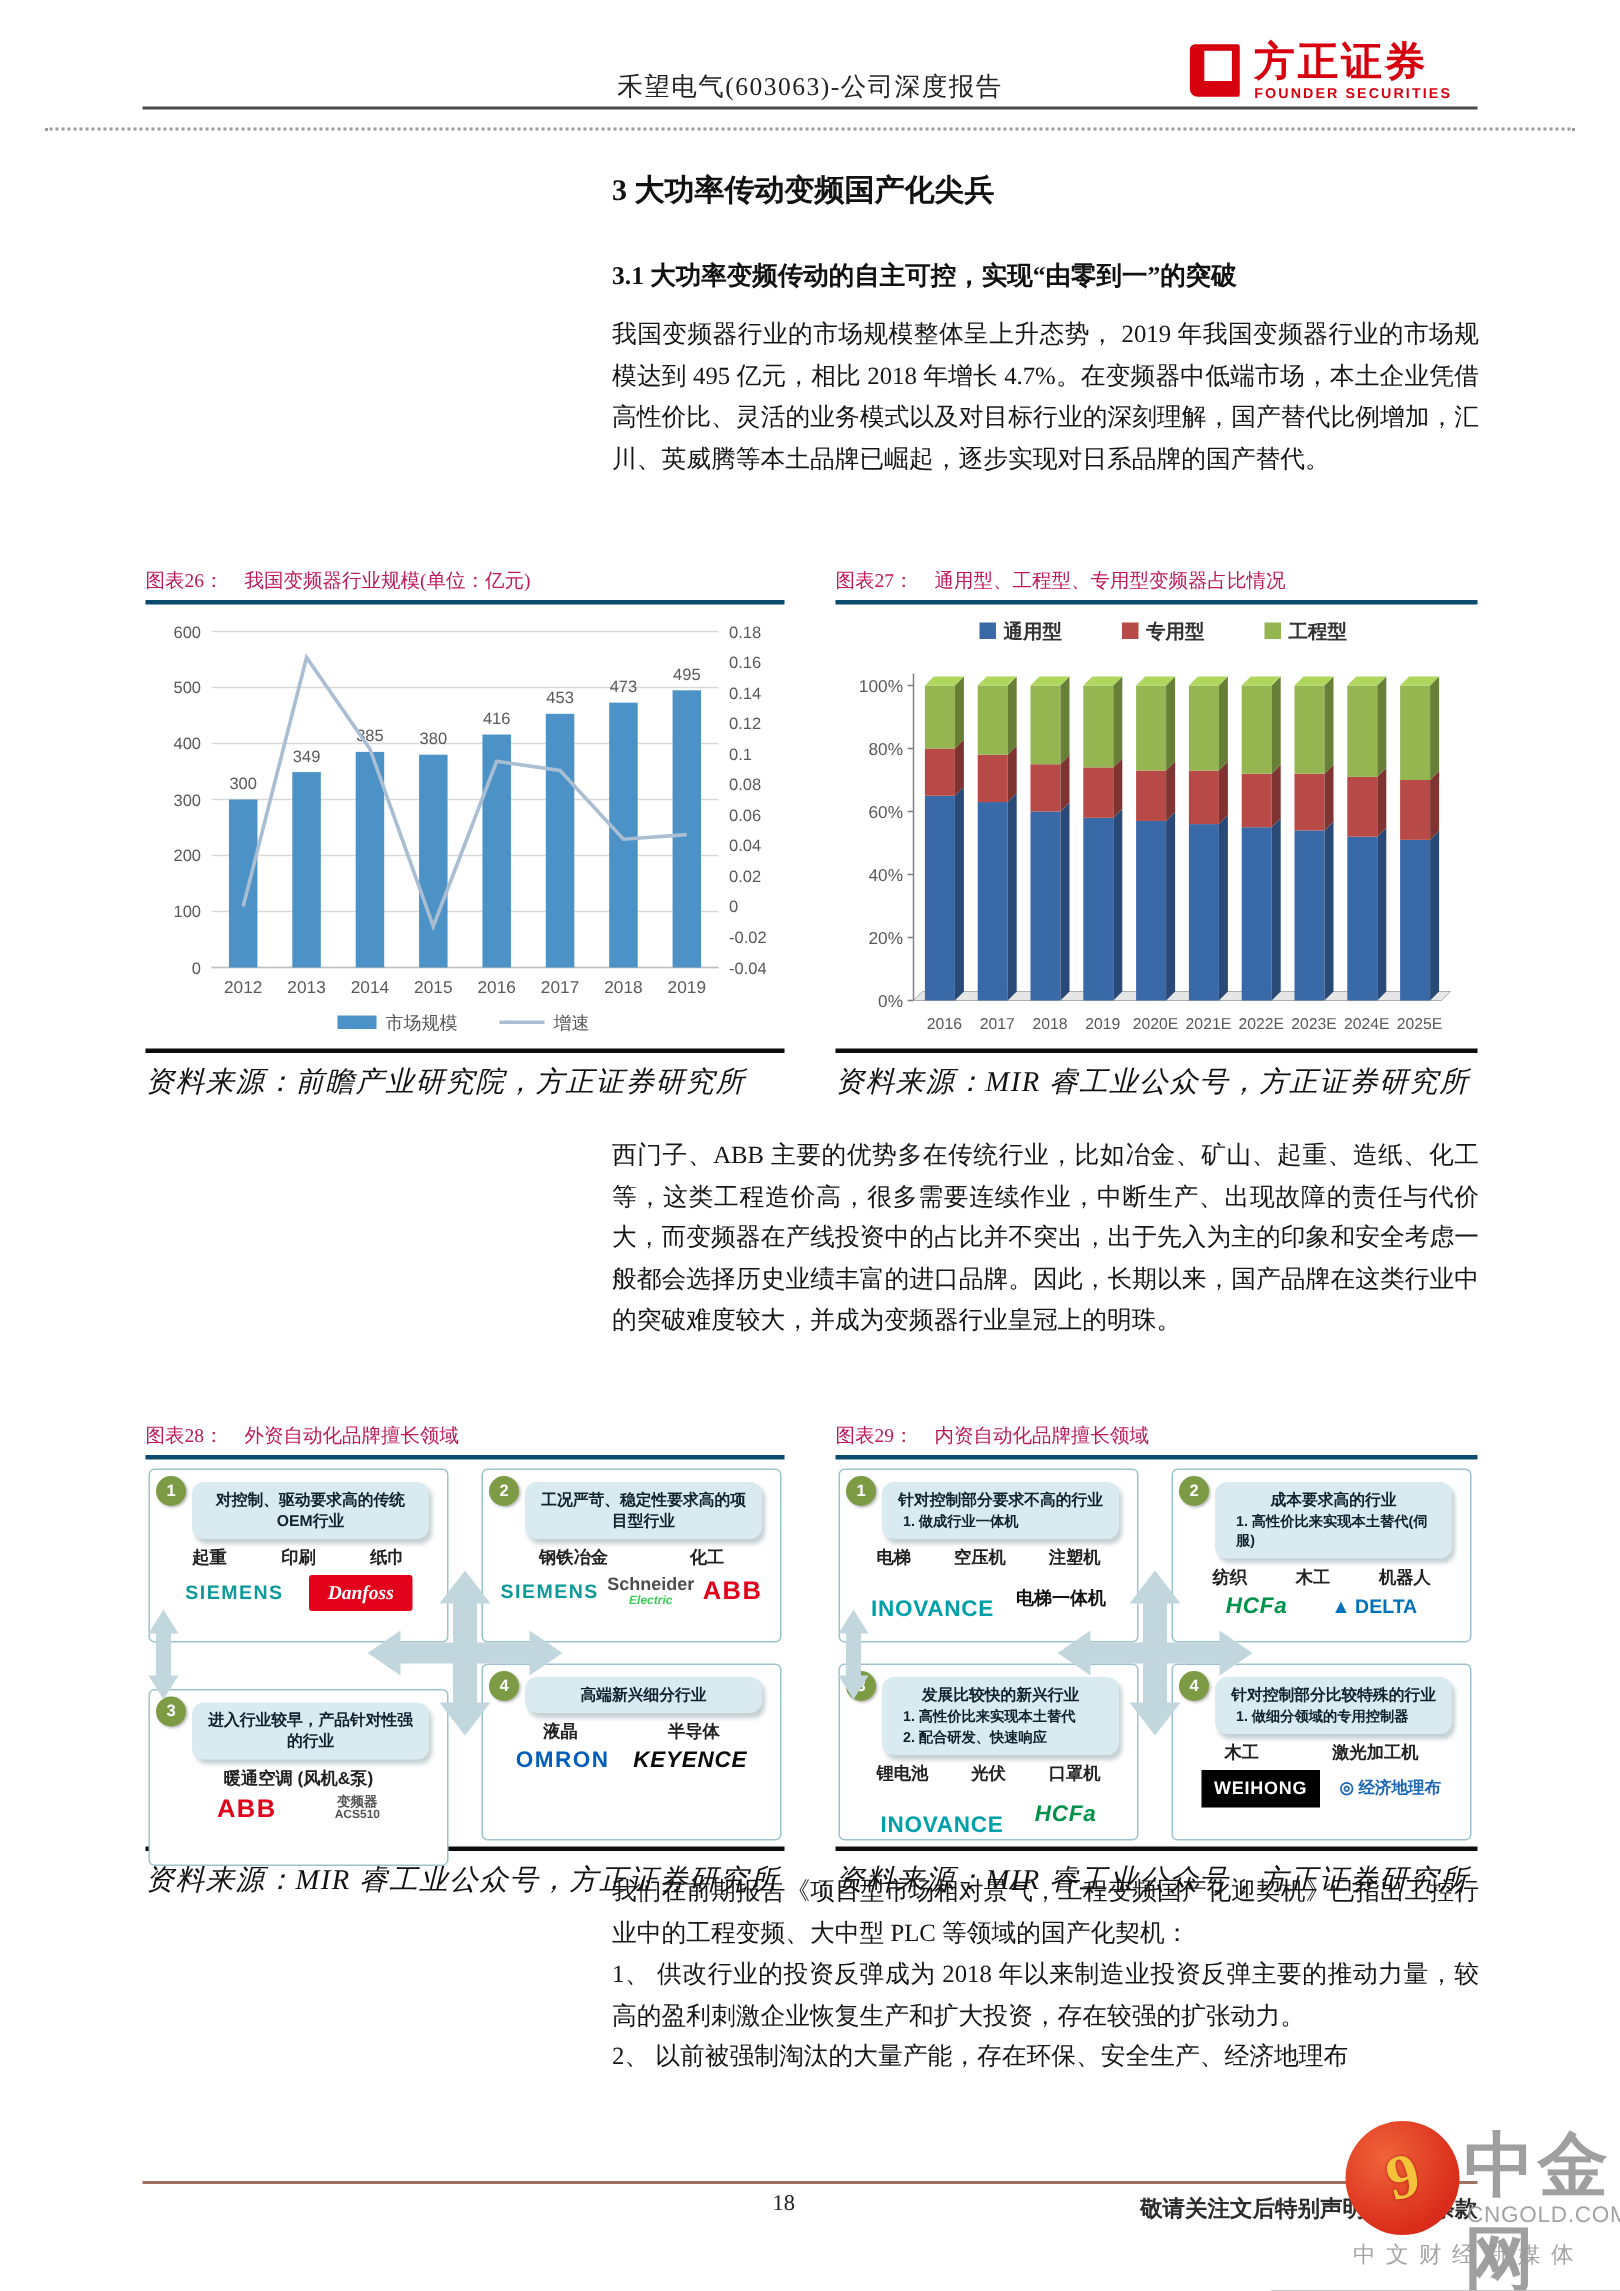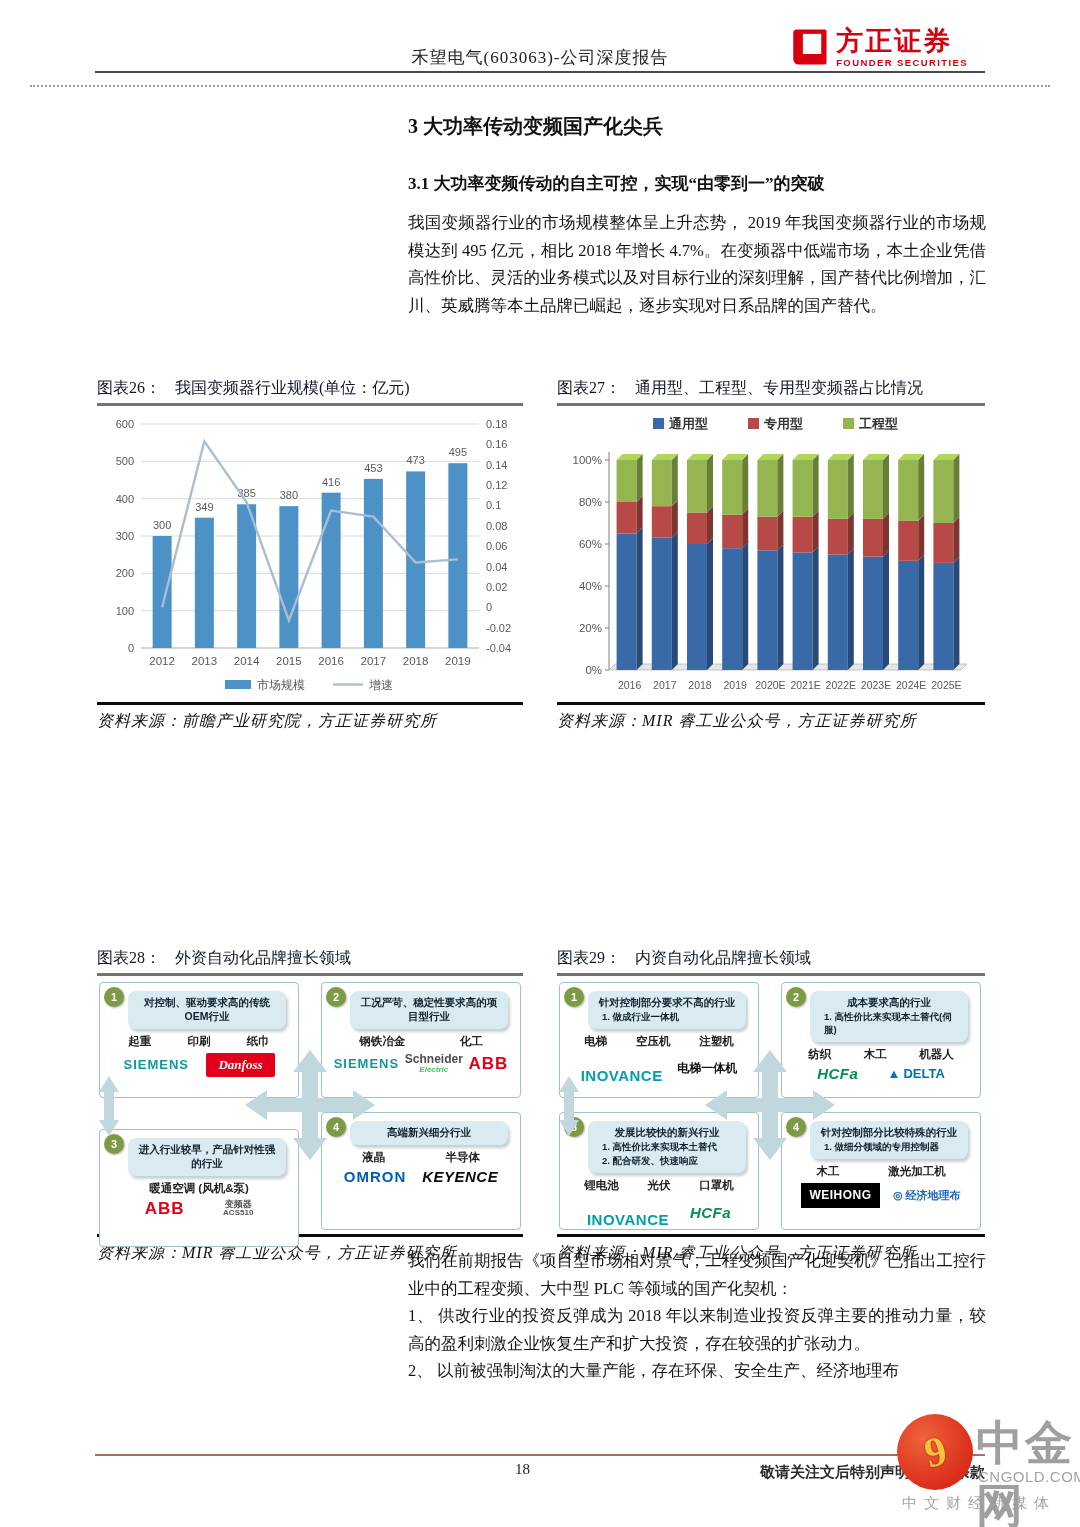--- a/index.html
+++ b/index.html
@@ -21,24 +21,24 @@
   
   .h1{position:absolute;left:408px;top:113px;margin:0;font-size:20px;font-weight:bold;color:#111;}
   .h2{position:absolute;left:408px;top:172px;margin:0;font-size:17px;font-weight:bold;color:#111;}
   .para{position:absolute;left:408px;width:578px;margin:0;font-size:16.5px;line-height:27.5px;
         text-align:justify;color:#151515;}
   .para-block{position:absolute;left:408px;width:578px;font-size:16.5px;line-height:27.5px;
         text-align:justify;color:#151515;}
 
   
   .figblock{position:absolute;}
-  .figcap{border-bottom:3px solid #737373;padding-bottom:4px;font-size:16px;color:#0f172a;
+  .figcap{border-bottom:3px solid #0c4a6e;padding-bottom:4px;font-size:13px;color:#be185d;
           white-space:nowrap;}
   .figlabel{margin-right:14px;}
-  .figsrc{border-top:3px solid #0c0c0c;margin-top:2px;padding-top:6px;font-size:16px;
+  .figsrc{border-top:3px solid #0c0c0c;margin-top:2px;padding-top:6px;font-size:19px;
           font-style:italic;color:#111;letter-spacing:1px;}
   .chart-svg{display:block;margin-top:2px;}
 
   
   .panels{position:relative;height:252px;margin-top:4px;}
   .panel{position:absolute;width:200px;height:116px;background:#fff;border:1px solid #9cc3cb;
          border-radius:4px;box-sizing:border-box;z-index:2;font-family:"Liberation Sans",sans-serif;}
   .panel.r2{height:118px;}
   .pnum{position:absolute;top:4px;left:4px;width:20px;height:20px;border-radius:50%;
         background:#7d9b44;color:#fff;font-size:11px;font-weight:bold;text-align:center;
@@ -279,20 +279,21 @@
         <rect x="376.40000000000003" y="115" width="20" height="39.900000000000006" fill="#B74A46"></rect>
         <polygon points="396.40000000000003,115 402.40000000000003,109 402.40000000000003,148.9 396.40000000000003,154.9" fill="rgb(128,52,49)"></polygon>
         <rect x="376.40000000000003" y="52" width="20" height="63" fill="#94B54F"></rect>
         <polygon points="396.40000000000003,52 402.40000000000003,46 402.40000000000003,109 396.40000000000003,115" fill="rgb(104,127,55)"></polygon>
         <polygon points="376.40000000000003,52 382.40000000000003,46 402.40000000000003,46 396.40000000000003,52" fill="rgb(175,214,93)"></polygon>
         <text x="389.40000000000003" y="281" font-size="10.5" text-anchor="middle" fill="#595959" font-family="Liberation Sans, sans-serif" font-weight="normal">2025E</text>
       </svg>
     <div class="figsrc">资料来源：MIR 睿工业公众号，方正证券研究所</div>
   </div>
 
+  <p class="para" style="top:756px;">西门子、ABB 主要的优势多在传统行业，比如冶金、矿山、起重、造纸、化工等，这类工程造价高，很多需要连续作业，中断生产、出现故障的责任与代价大，而变频器在产线投资中的占比并不突出，出于先入为主的印象和安全考虑一般都会选择历史业绩丰富的进口品牌。因此，长期以来，国产品牌在这类行业中的突破难度较大，并成为变频器行业皇冠上的明珠。</p>
 
   <div class="figblock" style="left:97px;top:948px;width:426px;">
     <div class="figcap">
       <span class="figlabel">图表28：</span><span>外资自动化品牌擅长领域</span>
     </div>
     <div class="panels" id="fig28panels">
         <div class="panel" style="left: 2px; top: 2px;">
           <div class="pnum">1</div>
           <div class="phead">
             <div class="phmain">对控制、驱动要求高的传统OEM行业</div>

